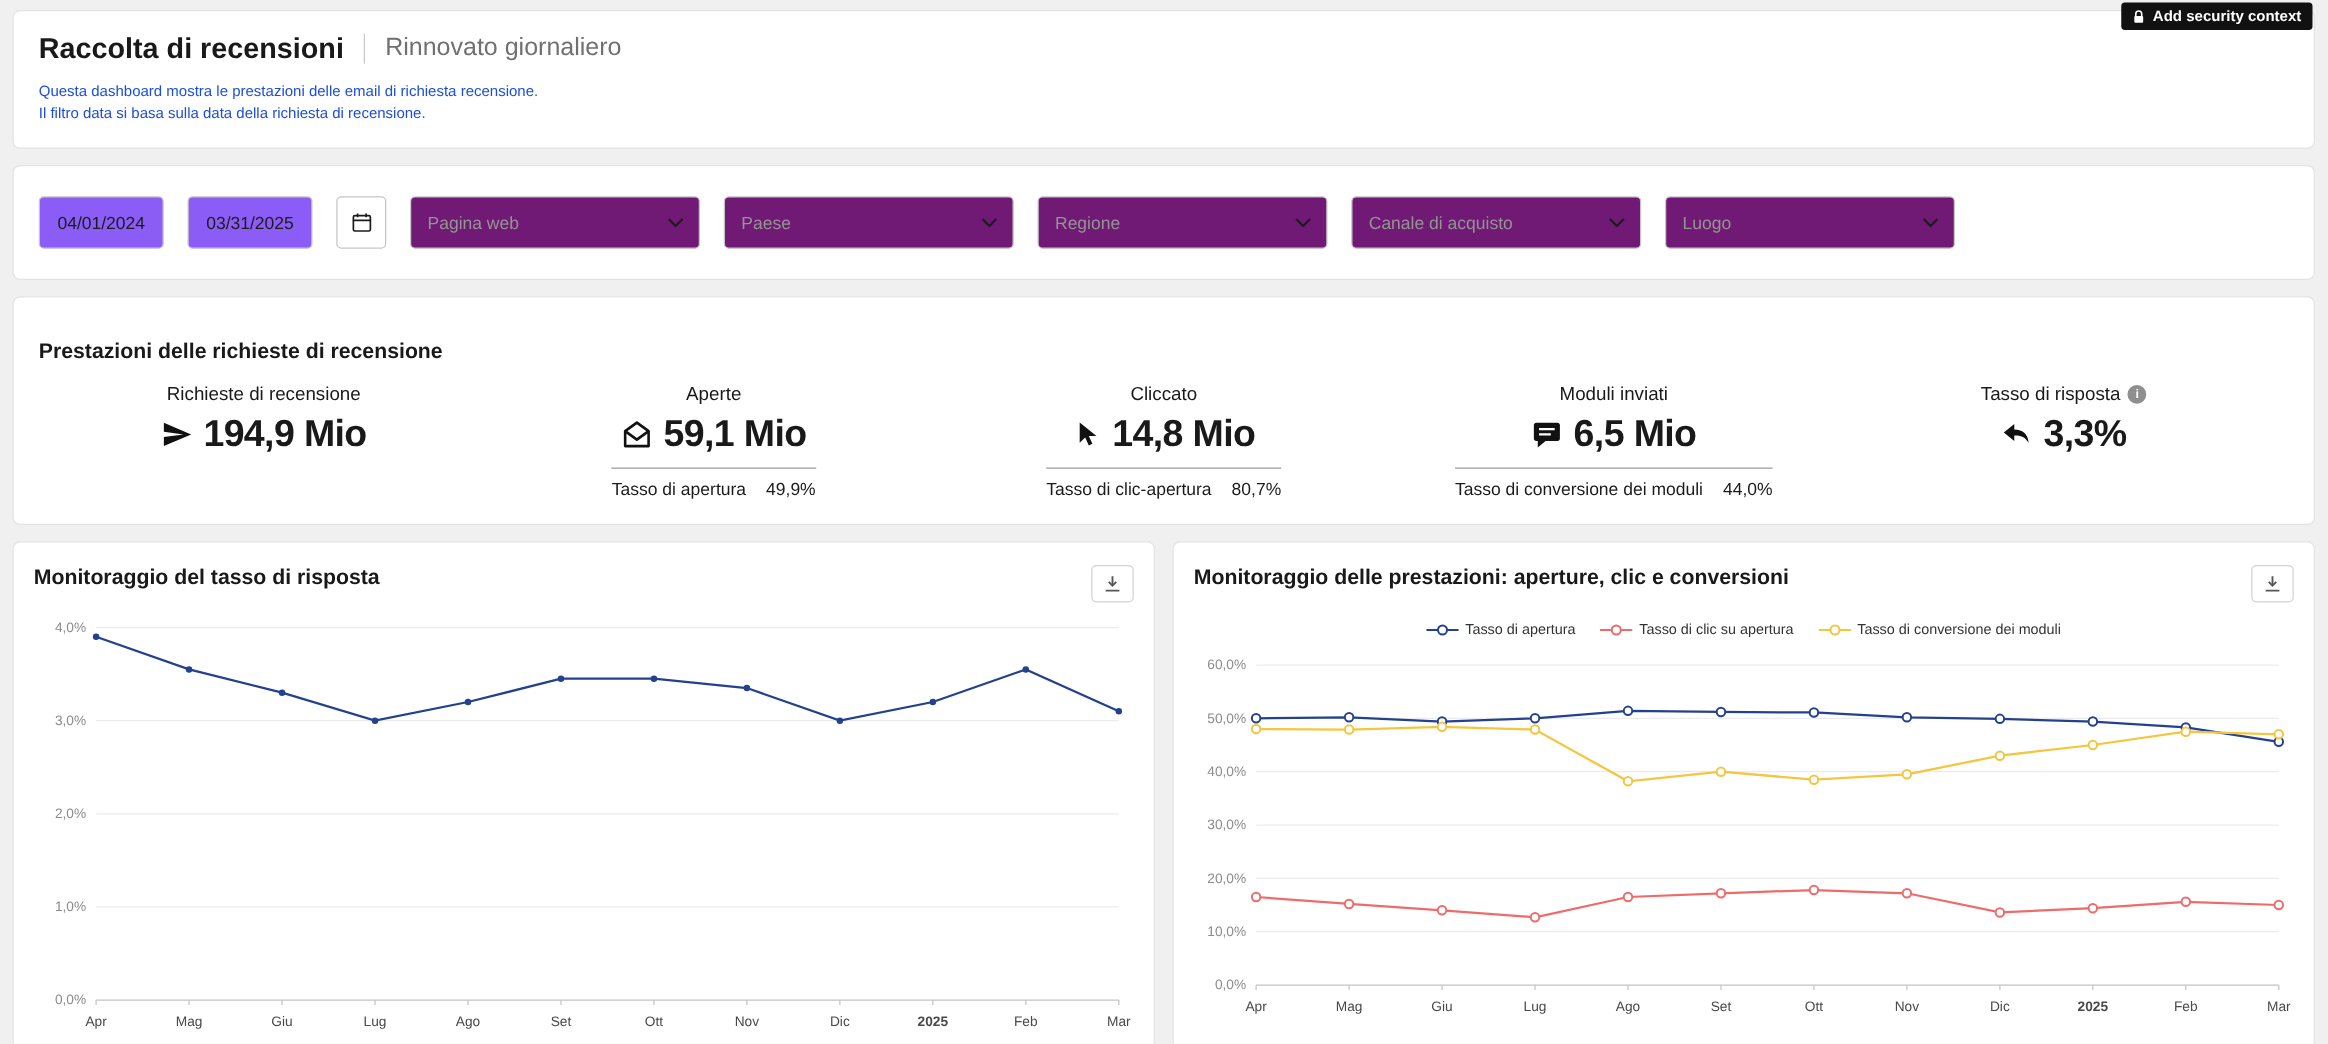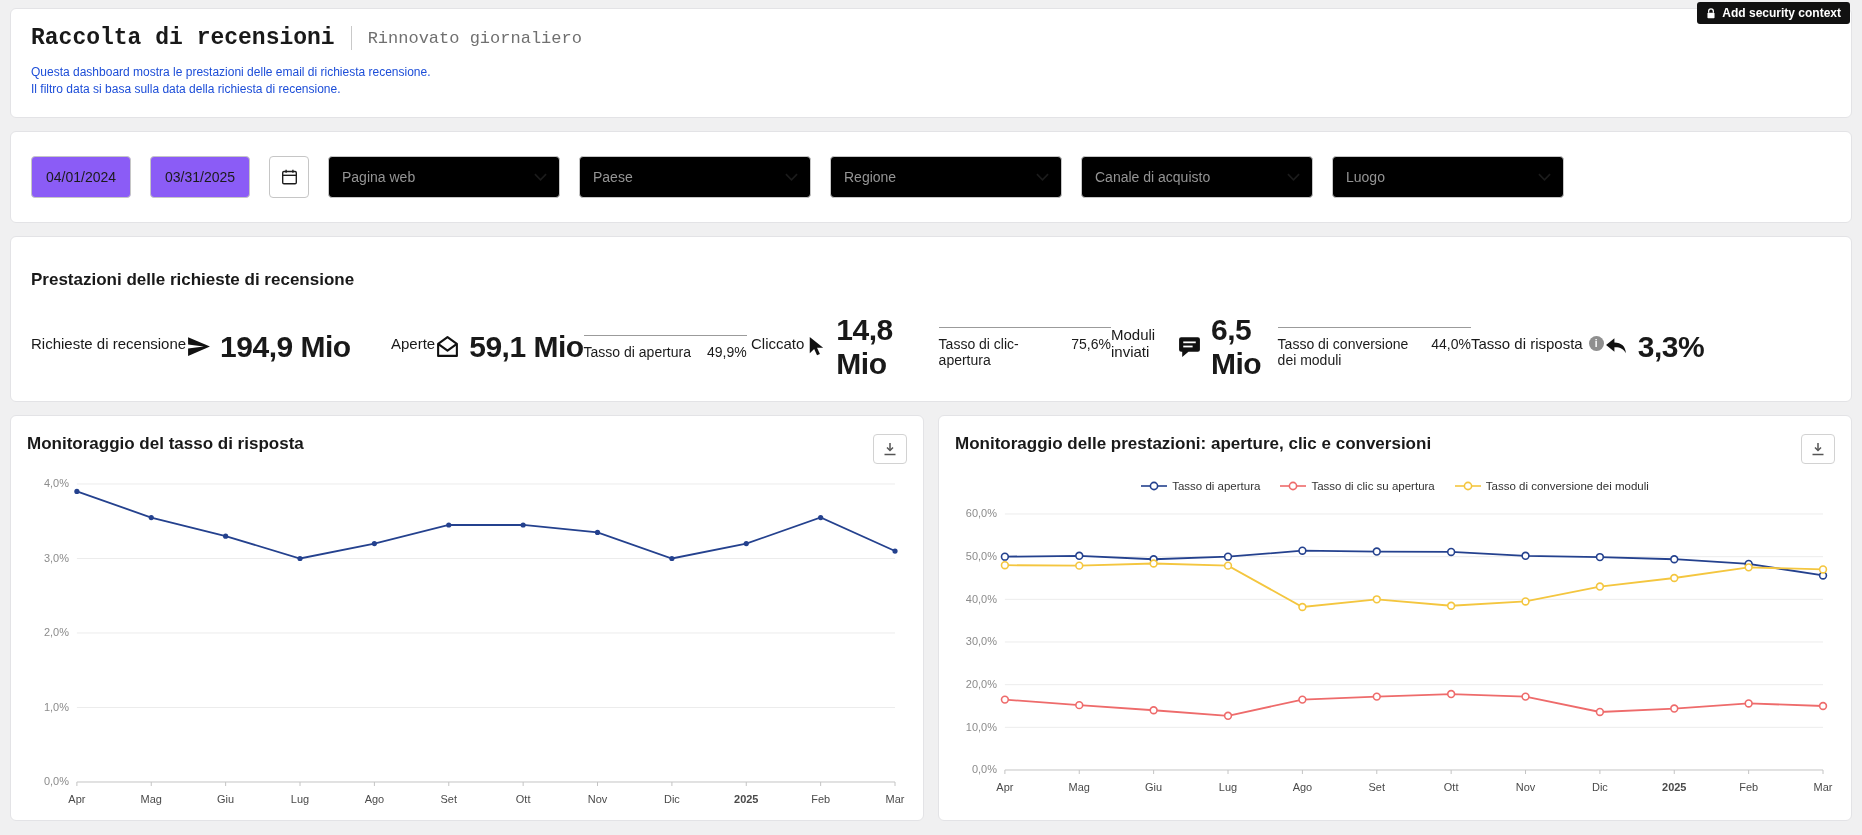--- a/index.html
+++ b/index.html
@@ -6,41 +6,41 @@
   html,body { width:1862px; height:835px; background:#f0f0f1; font-family:"Liberation Sans", sans-serif; color:#191919; overflow:hidden; }
   .page { position:relative; width:1862px; height:725px; padding:8px 10px 10px; display:flex; flex-direction:column; gap:13px; }
   .card { background:#fff; border:1px solid #e3e3e6; border-radius:6px; }
 
   
   .sec-badge { position:absolute; top:2px; right:12px; background:#111; color:#fff; font-size:12px; font-weight:bold;
     padding:4px 9px; border-radius:3px; display:flex; align-items:center; gap:6px; z-index:10; cursor:pointer; }
 
   
   .header-card { padding:16px 20px 18px; }
-  .title-row { display:flex; align-items:center;font-family:Liberation Mono, monospace; }
+  .title-row { display:flex; align-items:center; }
   .page-title { font-size:23px; font-weight:bold; }
   .title-divider { width:1px; height:24px; background:#c9c9c9; margin:0 16px; }
-  .subtitle { font-size:17px; color:#707070; }
+  .subtitle { font-size:20px; color:#707070; }
   .desc { margin-top:13px; font-size:12px; line-height:1.45; color:#1d4ed8; }
 
   
   .filter-card { padding:24px 20px; display:flex; align-items:center; gap:19px; }
   .date-input { width:100px; height:42px; border:1px solid #c6c6c6; border-radius:4px; font-size:14px;
     font-family:"Liberation Sans", sans-serif; text-align:center; color:#1b1b1b; background:#8b5cf6; }
   .icon-btn { width:40px; height:42px; border:1px solid #c6c6c6; border-radius:4px; background:#fff;
     display:flex; align-items:center; justify-content:center; cursor:pointer; }
-  .dropdown { width:232px; height:42px; border:1px solid #c6c6c6; border-radius:4px; background:#000000;
+  .dropdown { width:232px; height:42px; border:1px solid #c6c6c6; border-radius:4px; background:#701a75;
     display:flex; align-items:center; justify-content:space-between; padding:0 12px 0 13px; cursor:pointer; }
   .dropdown .ph { font-size:14px; color:#949494; }
 
   
   .kpi-card { padding:16px 20px 20px; }
   .section-title { font-size:17px; font-weight:bold;margin-top:17px; }
   .kpi-row { display:flex; margin-top:16px; }
-  .kpi { flex:1; display:flex; flex-direction:row; align-items:center; }
+  .kpi { flex:1; display:flex; flex-direction:column; align-items:center; }
   .kpi-label { font-size:15px; display:flex; align-items:center; gap:6px; }
   .kpi-value-row { display:flex; align-items:center; gap:9px; margin-top:7px; }
   .kpi-value { font-size:30px; font-weight:bold; letter-spacing:-0.5px; }
   .kpi-sub { border-top:1px solid #9b9b9b; margin-top:9px; padding-top:8px; display:flex; gap:16px; font-size:14px; color:#1b1b1b; }
   .info-dot { width:15px; height:15px; border-radius:50%; background:#8f8f8f; color:#fff; font-size:10px; font-weight:bold;
     display:inline-flex; align-items:center; justify-content:center; cursor:pointer; }
 
   
   .charts-row { display:flex; gap:14px; flex:1; }
   .chart-card { flex:1; padding:18px 16px 10px; display:flex; flex-direction:column; }
@@ -173,21 +173,21 @@
         <div class="kpi-value-row">
           <span style="display:flex;">
             <svg width="23" height="23" viewBox="0 0 24 24" fill="#111">
                 <path d="M6 2v17l4.6-4.4 3 6.6 3-1.4-3-6.4H20L6 2z"></path>
               </svg>
           </span>
           <span class="kpi-value">14,8 Mio</span>
         </div>
         <div class="kpi-sub">
           <span>Tasso di clic-apertura</span>
-          <span>75,6%</span>
+          <span>80,7%</span>
         </div>
       </div>
 
       <div class="kpi">
         <div class="kpi-label">Moduli inviati</div>
         <div class="kpi-value-row">
           <span style="display:flex;">
             <svg width="25" height="25" viewBox="0 0 24 24">
                 <path fill="#111" d="M4 3h16a2 2 0 012 2v10a2 2 0 01-2 2h-9l-6 5v-5H4a2 2 0 01-2-2V5a2 2 0 012-2z"></path>
                 <line x1="6" y1="8" x2="18" y2="8" stroke="#fff" stroke-width="1.7"></line>

